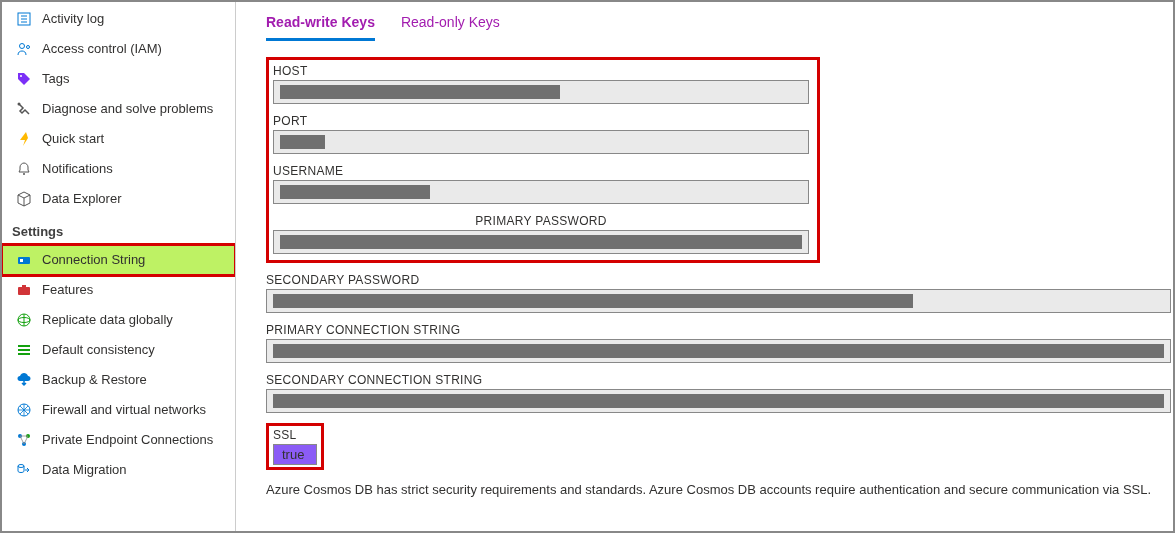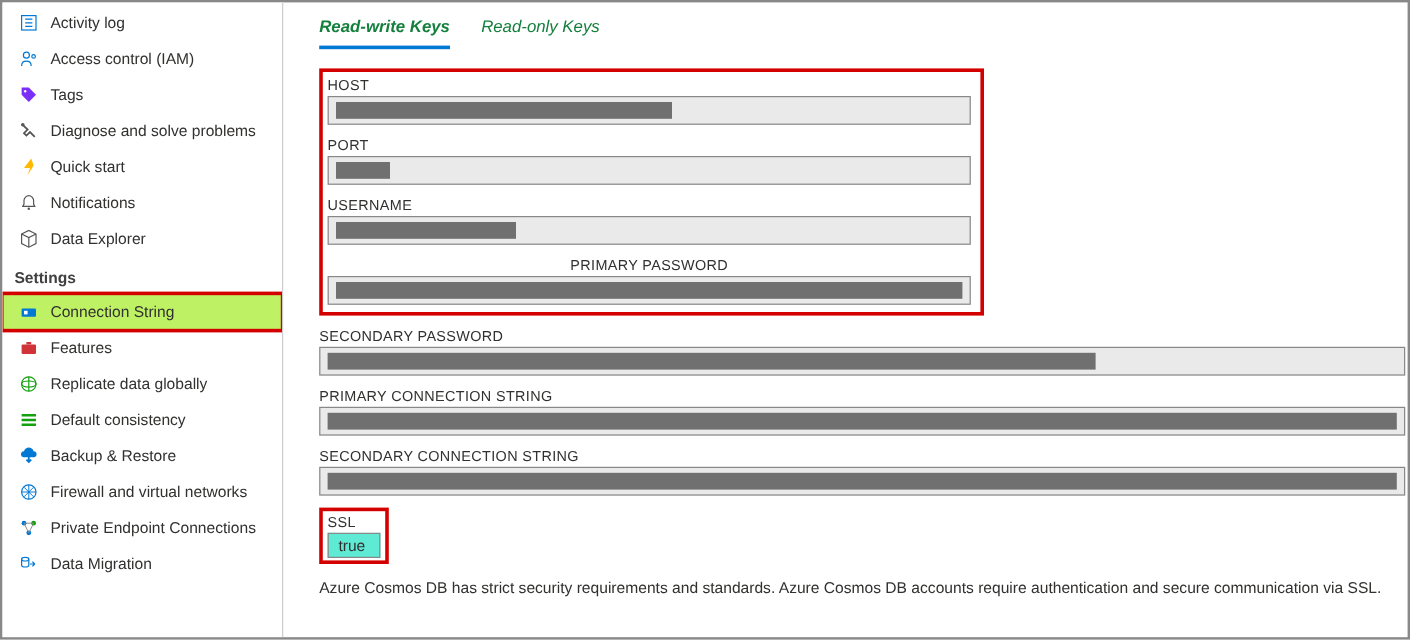--- a/index.html
+++ b/index.html
@@ -58,22 +58,21 @@
     .tabs {
       display: flex;
       gap: 26px;
       border-bottom: none;
       margin-bottom: 16px;
     }
     .tab {
       font-size: 14px;
       padding: 0 0 8px 0;
       cursor: pointer;
-      color: #15803d;
-      font-style: italic;
+      color: #a21caf;
     }
     .tab.active {
       font-weight: 600;
       border-bottom: 3px solid #0078d4;
     }
     .field-group {
       margin-bottom: 10px;
       padding-right: 2px;
     }
     .field-label {
@@ -92,21 +91,21 @@
       display: flex;
       align-items: center;
     }
     .redact {
       background: #707070;
       height: 14px;
       display: inline-block;
     }
     .ssl-box {
       border: 1px solid #888;
-      background: #5eead4;
+      background: #8b5cf6;
       padding: 2px 8px;
       display: inline-block;
       font-size: 13px;
       min-width: 44px;
     }
     .highlight-red {
       border: 3px solid #d40000;
       padding: 4px 6px 4px 4px;
     }
     .highlight-red-tight {

